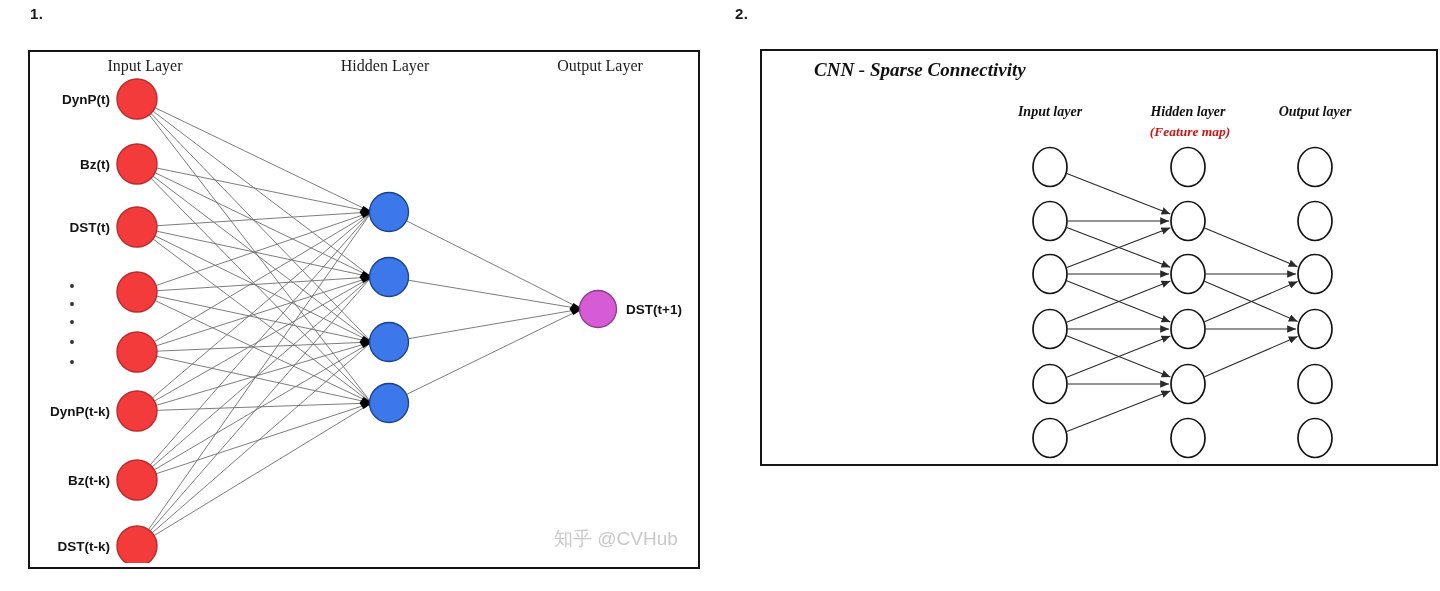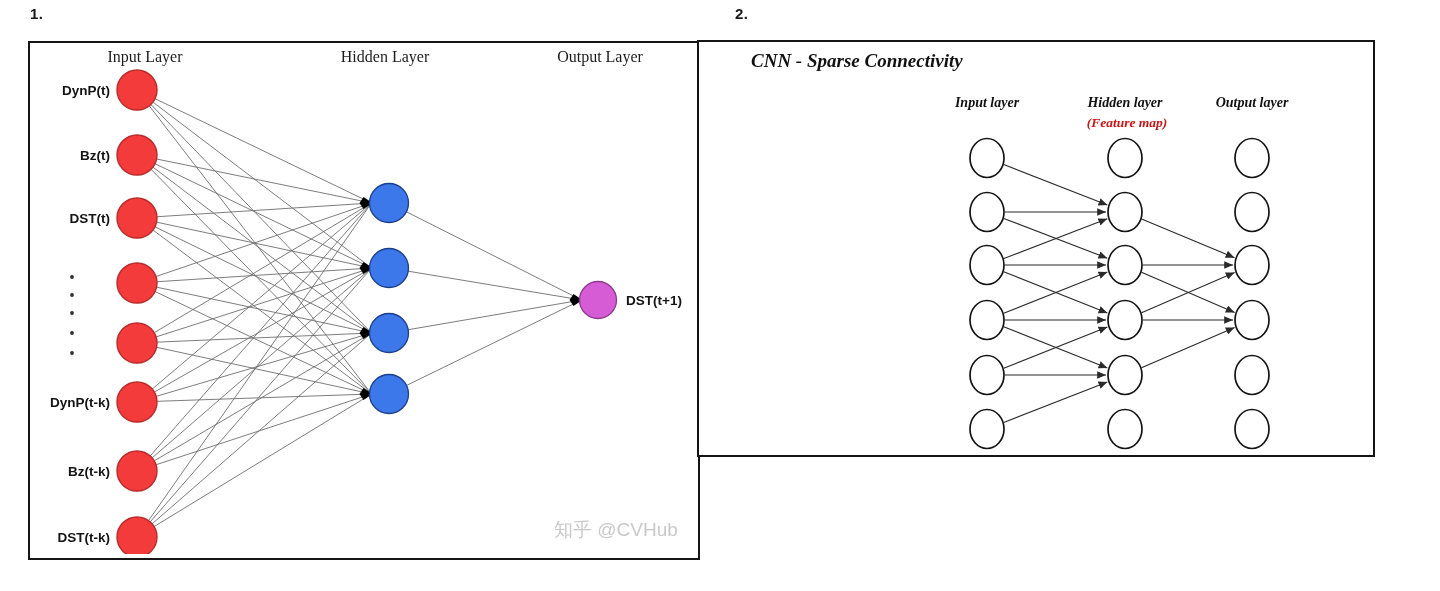--- a/index.html
+++ b/index.html
@@ -14,23 +14,24 @@
     position:absolute;
     font-size:15px;font-weight:700;color:#1a1a1a;
     letter-spacing:.5px;
   }
   #label-1{left:30px;top:5px;}
   #label-2{left:735px;top:5px;}
   .panel-box{
     position:absolute;
     background:#ffffff;
     border:2px solid #151515;
+    margin-top:9px;
   }
   #box-left{left:28px;top:41px;width:668px;height:515px;}
-  #box-right{left:697px;top:40px;width:674px;height:413px;}
+  #box-right{left:760px;top:40px;width:674px;height:413px;}
   svg{display:block;}
   text{user-select:none;}
 </style>
 </head>
 <body>
 
 <div class="index-label" id="label-1">1.</div>
 
 <div class="panel-box" id="box-left">
   <svg id="svg-left" width="664" height="511" viewBox="0 0 664 511">

